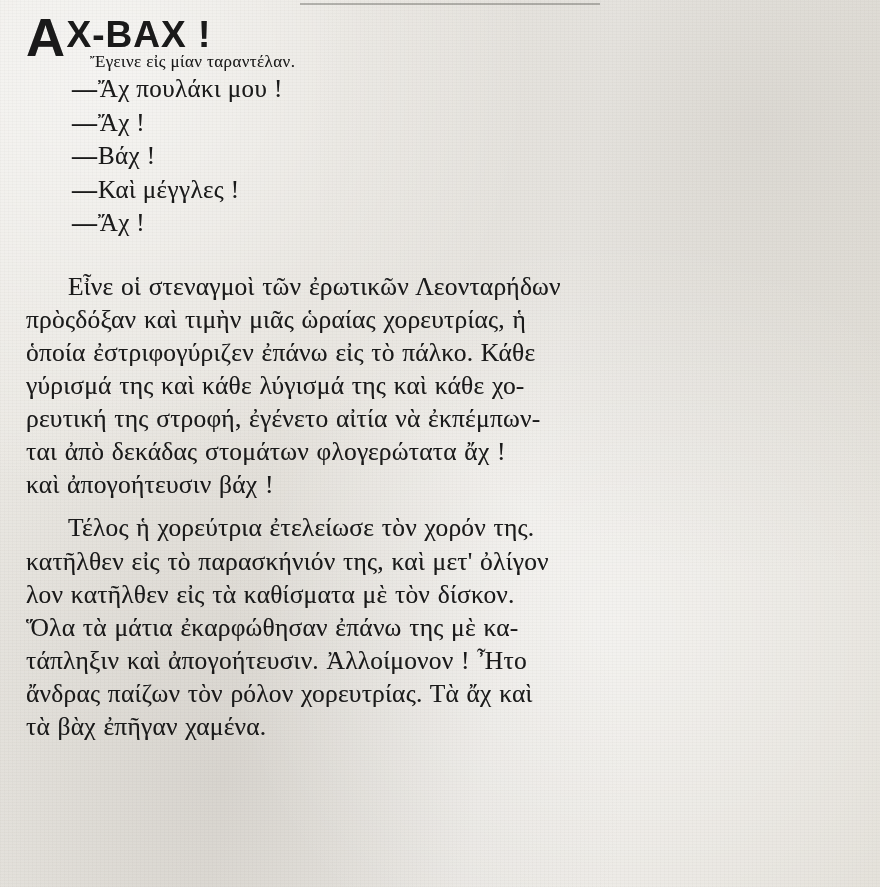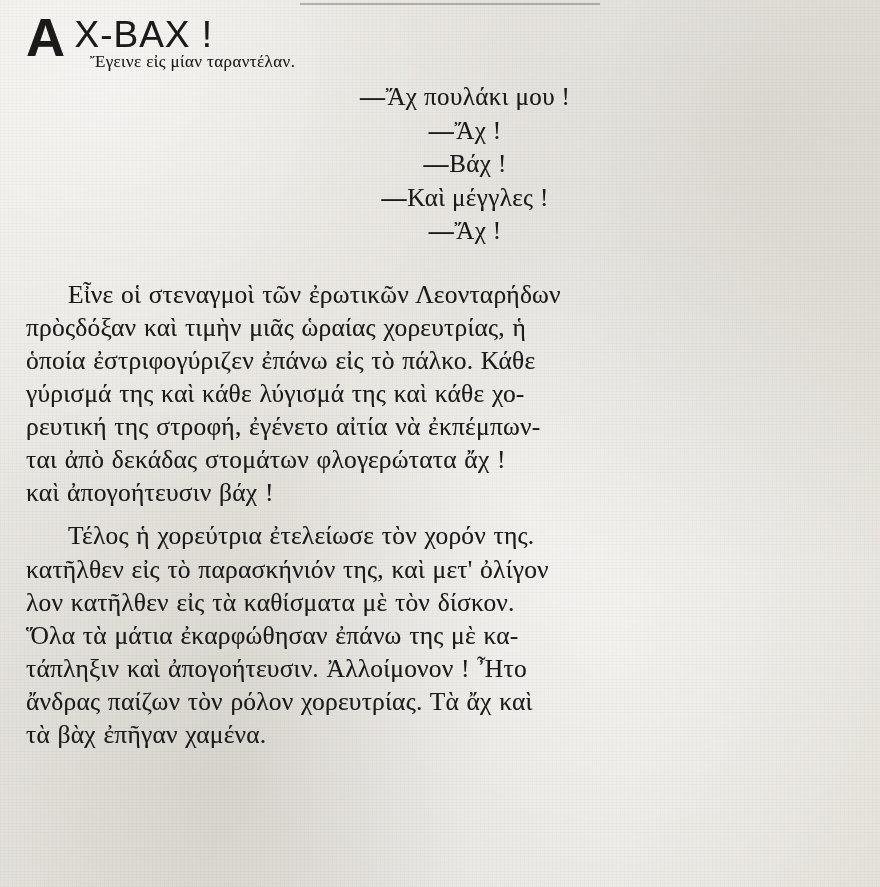--- a/index.html
+++ b/index.html
@@ -64,39 +64,37 @@
   }
   .drop-cap {
     font-family: "Liberation Sans", sans-serif;
     font-weight: bold;
     font-size: 54px;
     line-height: 46px;
     margin-right: 1px;
   }
   .headline-rest {
     font-family: "Liberation Sans", sans-serif;
-    font-weight: normal;
+    font-weight: bold;
     font-size: 37px;
     line-height: 40px;
     letter-spacing: 1px;
     padding-top: 1px;
-    margin-left: 8px;
   }
 
   
   .lede {
     font-size: 17px;
     margin: -8px 0 0 64px;
     letter-spacing: .4px;
   }
   .dialogue {
     list-style: none;
-    margin: 8px 0 0 0;
+    margin: 0 0 0 0;
     padding: 0 0 0 46px;
-    text-align: center;
   }
   .dialogue li {
     font-size: 25px;
     line-height: 1.34;
     letter-spacing: .4px;
     white-space: nowrap;
   }
   .dash {
     display: inline-block;
     width: 26px;

